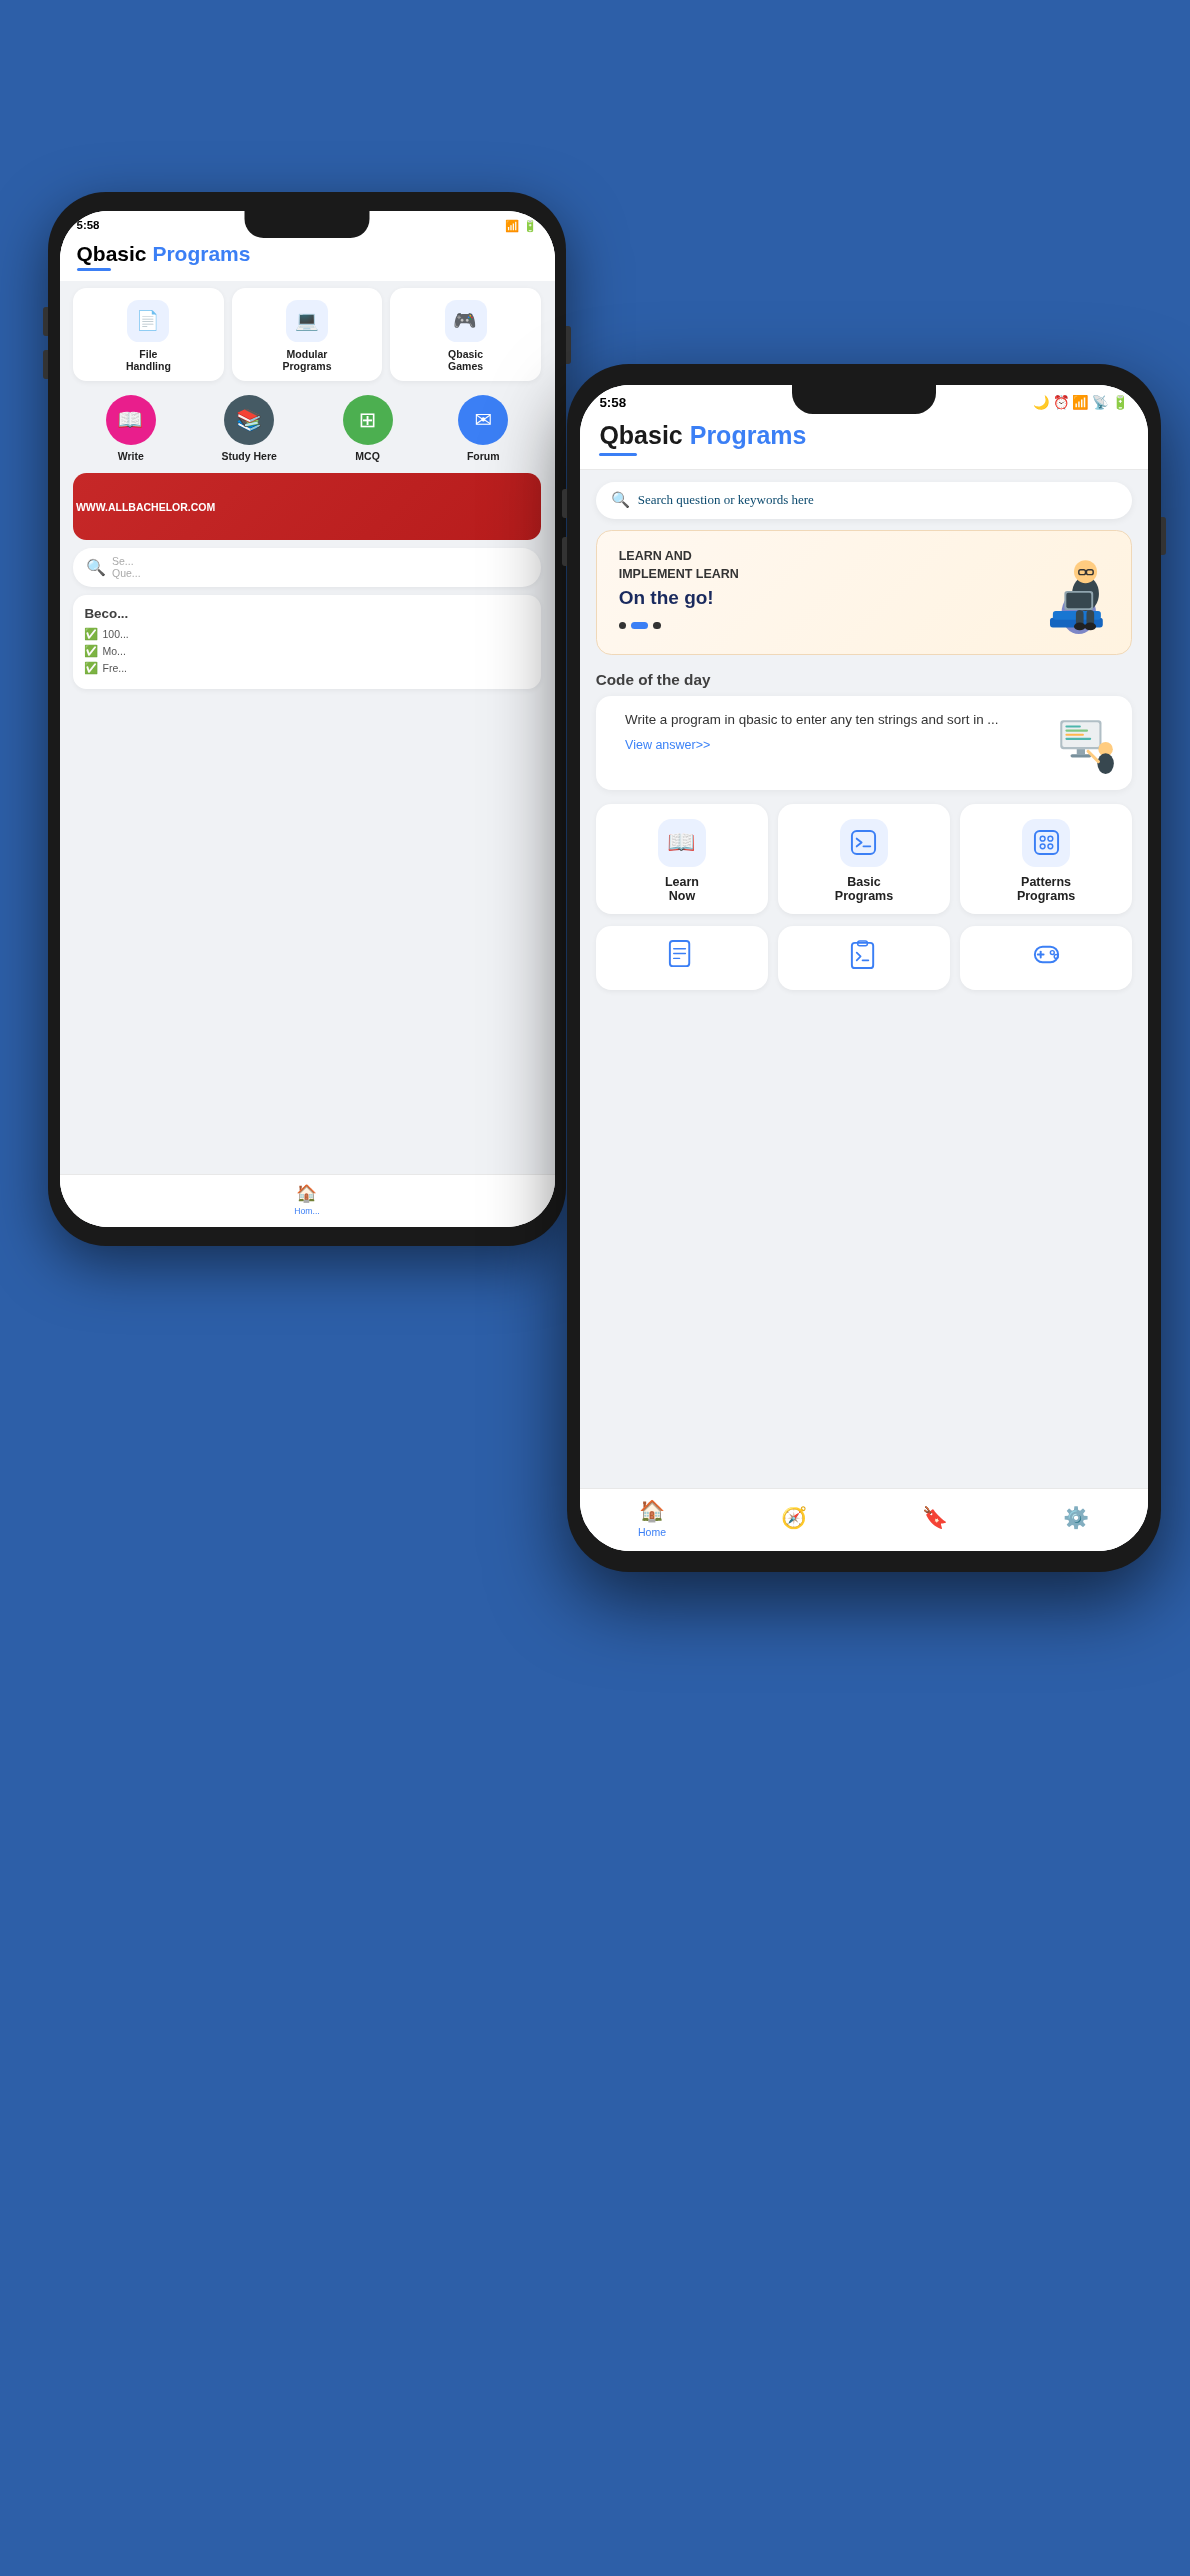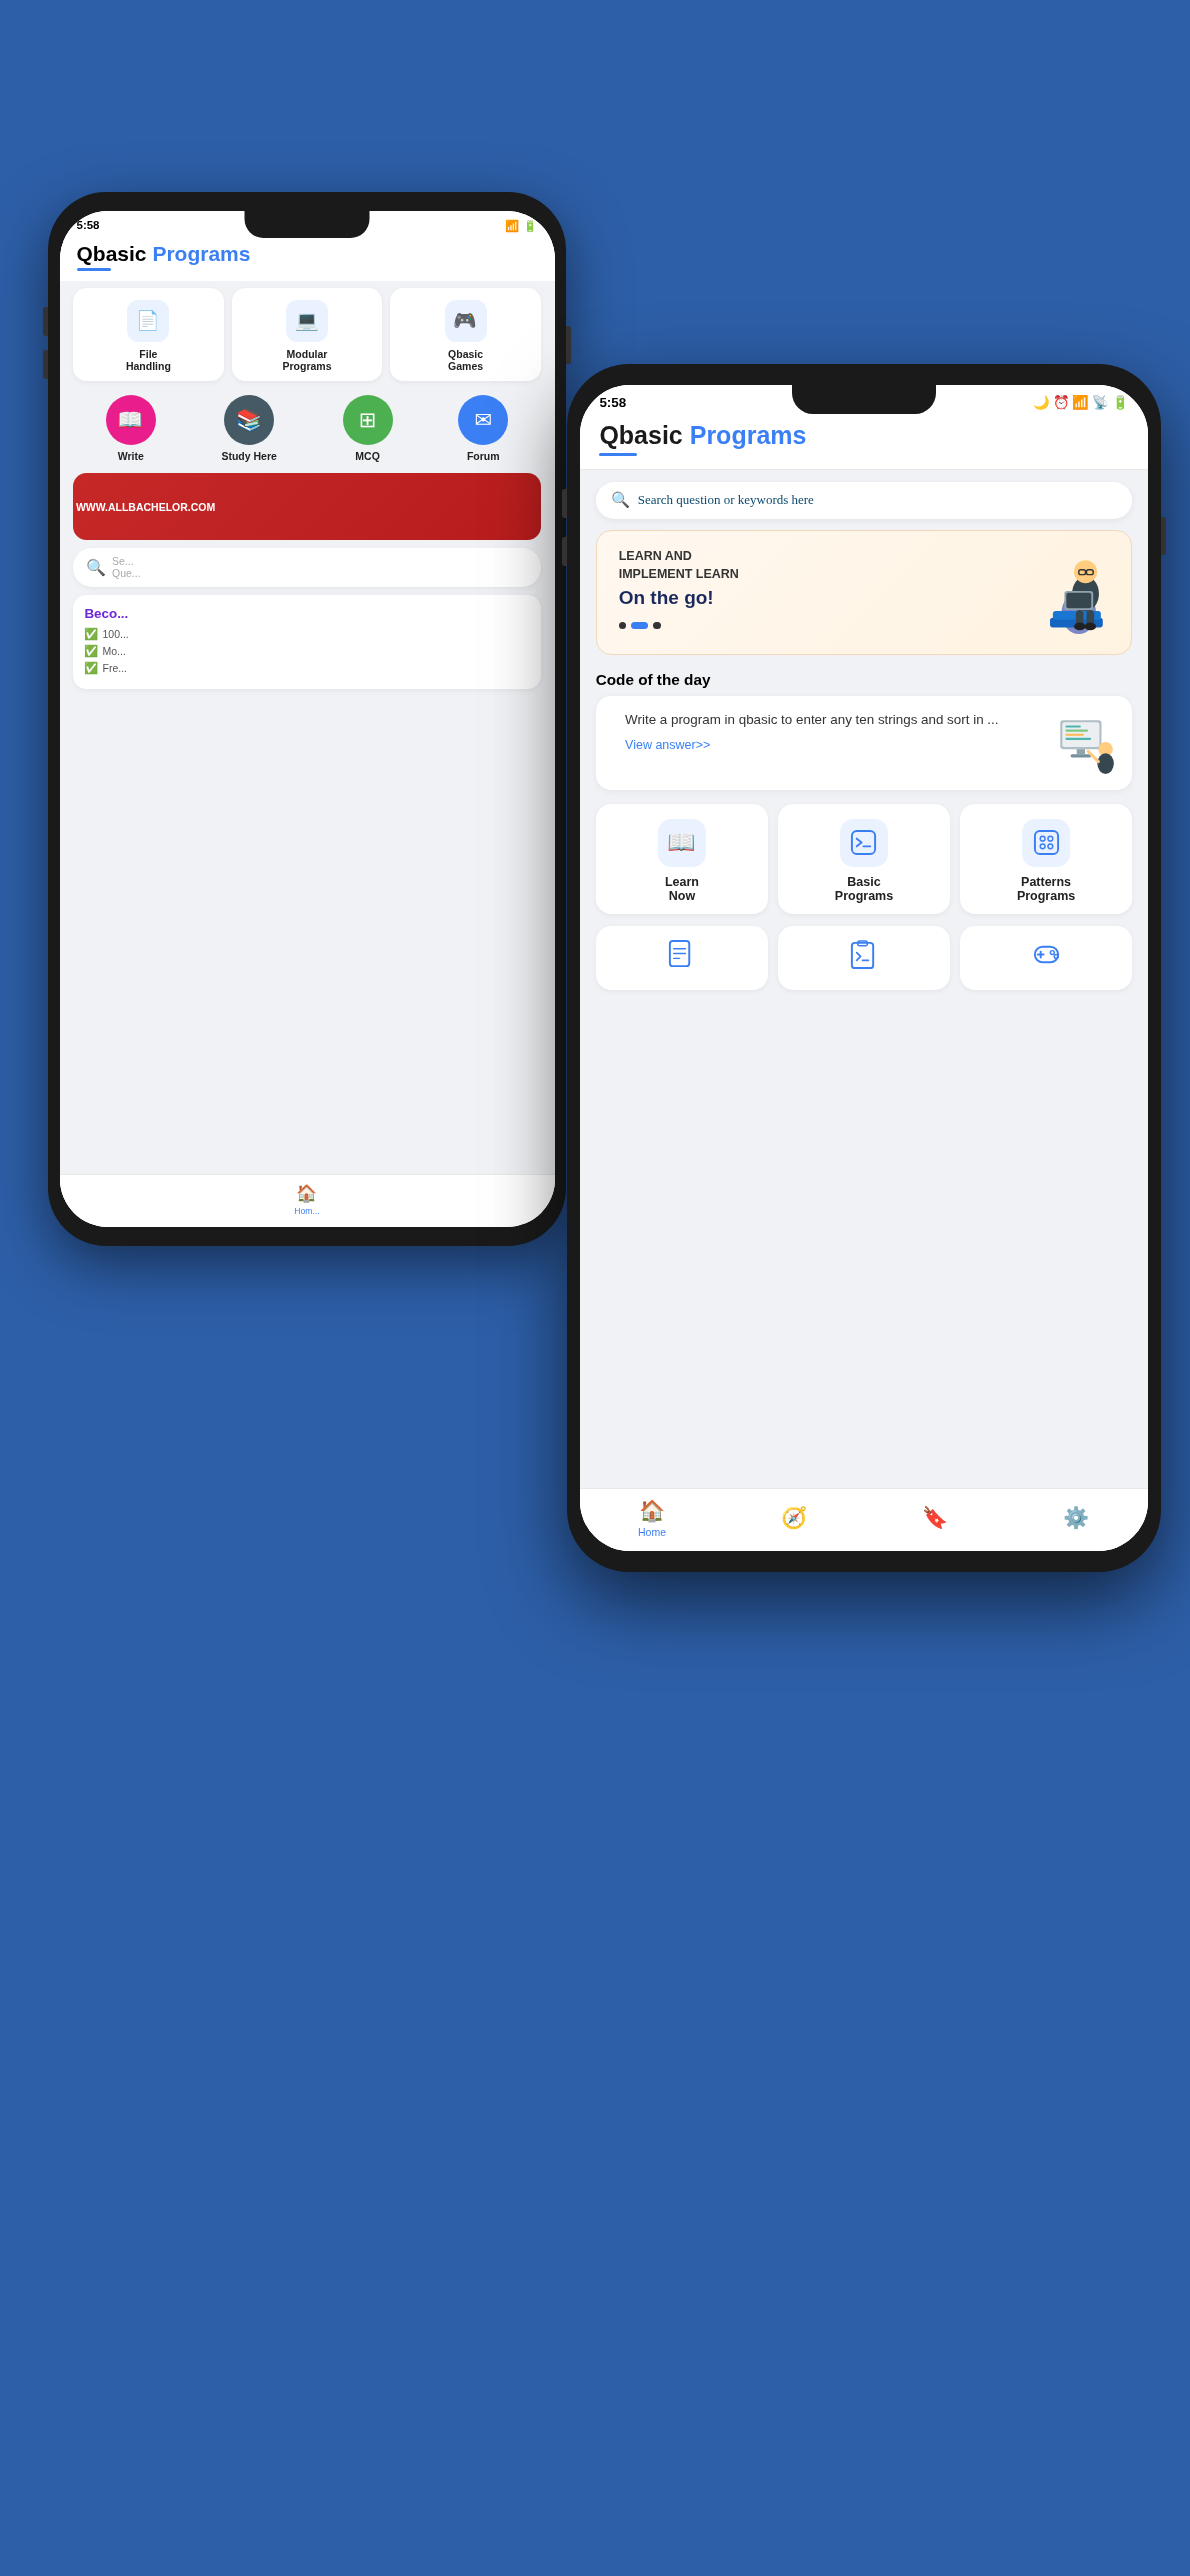--- a/index.html
+++ b/index.html
@@ -160,21 +160,21 @@
       right: 9.6px;
       top: 9.6px;
       width: 96px;
       height: 105px;
     }
 
     
     .section-title {
       font-size: 15.3px;
       font-weight: 700;
-      color: #000000;
+      color: #404040;
       padding: 3.8px 15.3px 7.7px;
     }
 
     
     .code-card {
       margin: 0 15.3px 13.4px;
       background: #fff;
       border-radius: 15.3px;
       padding: 13.4px;
       display: flex;
@@ -371,21 +371,21 @@
     }
 
     
     .back-card {
       margin: 5.8px 13.4px;
       background: #fff;
       border-radius: 13.4px;
       padding: 11.5px;
       box-shadow: 0 1.9px 5.8px rgba(0,0,0,0.05);
     }
-    .back-card-title { font-size: 13.4px; font-weight: 700; color: #6d28d9; margin-bottom: 5.8px; }
+    .back-card-title { font-size: 13.4px; font-weight: 700; color: #404040; margin-bottom: 5.8px; }
     .back-card-item { font-size: 10.5px; color: #555; display: flex; align-items: center; gap: 3.8px; margin-bottom: 2.9px; }
     .check-icon { color: #3b7ff5; font-size: 11.5px; }
 
     .back-search {
       margin: 7.7px 13.4px;
       background: #fff;
       border-radius: 19px;
       padding: 7.7px 13.4px;
       display: flex;
       align-items: center;

